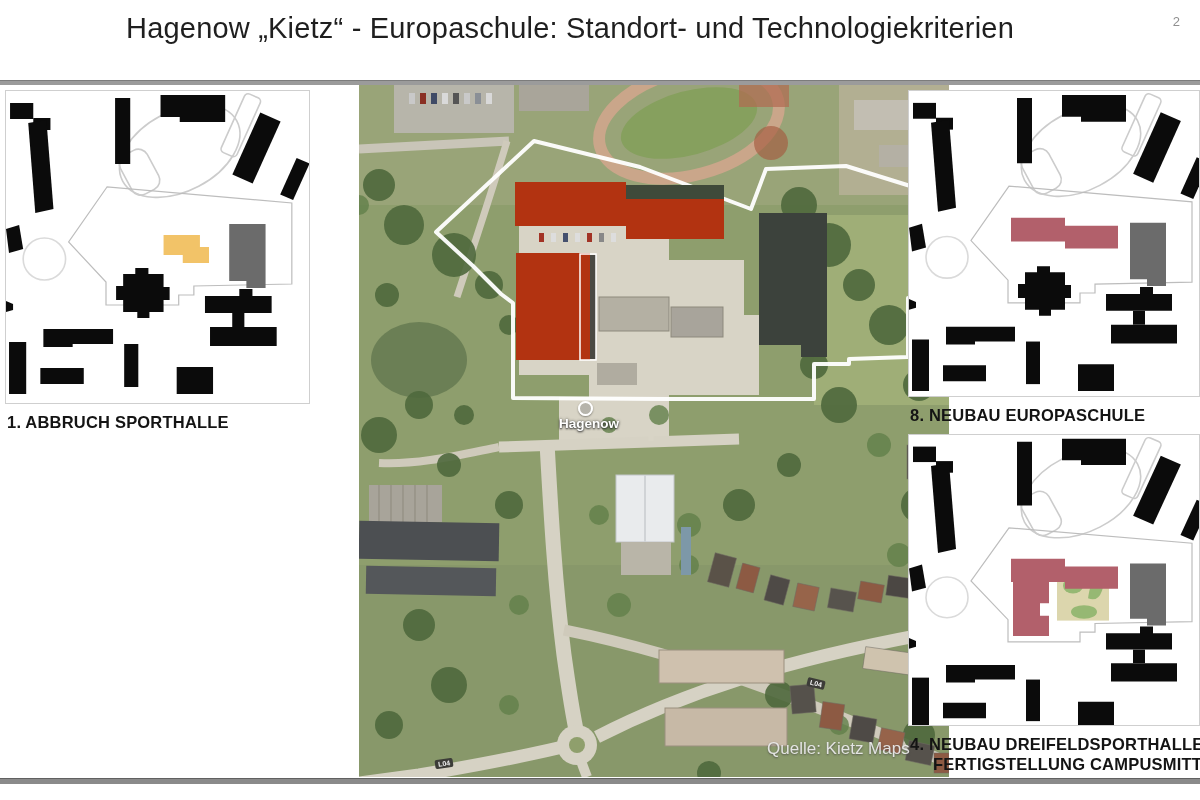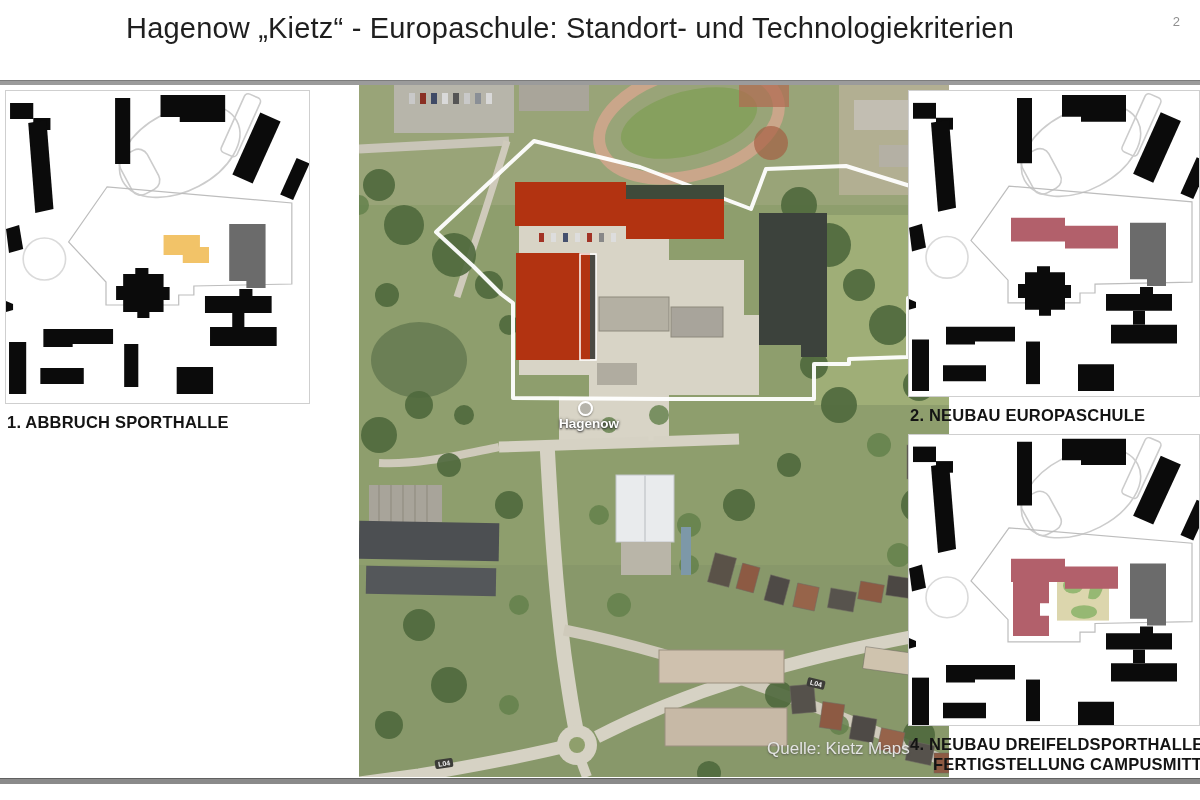--- a/index.html
+++ b/index.html
@@ -273,21 +273,21 @@
 
   <div class="right-col">
     <section class="panel">
       <div class="plan h305">
         <svg width="300" height="305" viewBox="0 0 300 308" preserveAspectRatio="none">
           <use href="#base-plan"></use>
           <use href="#cross-bldg" fill="#0b0b0b"></use>
           <use href="#rose-l" fill="#b2606b"></use>
         </svg>
       </div>
-      <div class="panel-label">2. NEUBAU EUROPASCHULE</div>
+      <div class="panel-label">8. NEUBAU EUROPASCHULE</div>
     </section>
     <div class="spacer"></div>
     <section class="panel">
       <div class="plan h290">
         <svg width="300" height="290" viewBox="0 0 300 300" preserveAspectRatio="none">
           <use href="#base-plan"></use>
           <use href="#park"></use>
           <use href="#rose-l" fill="#b2606b"></use>
           <use href="#new-hall" fill="#b2606b"></use>
         </svg>

